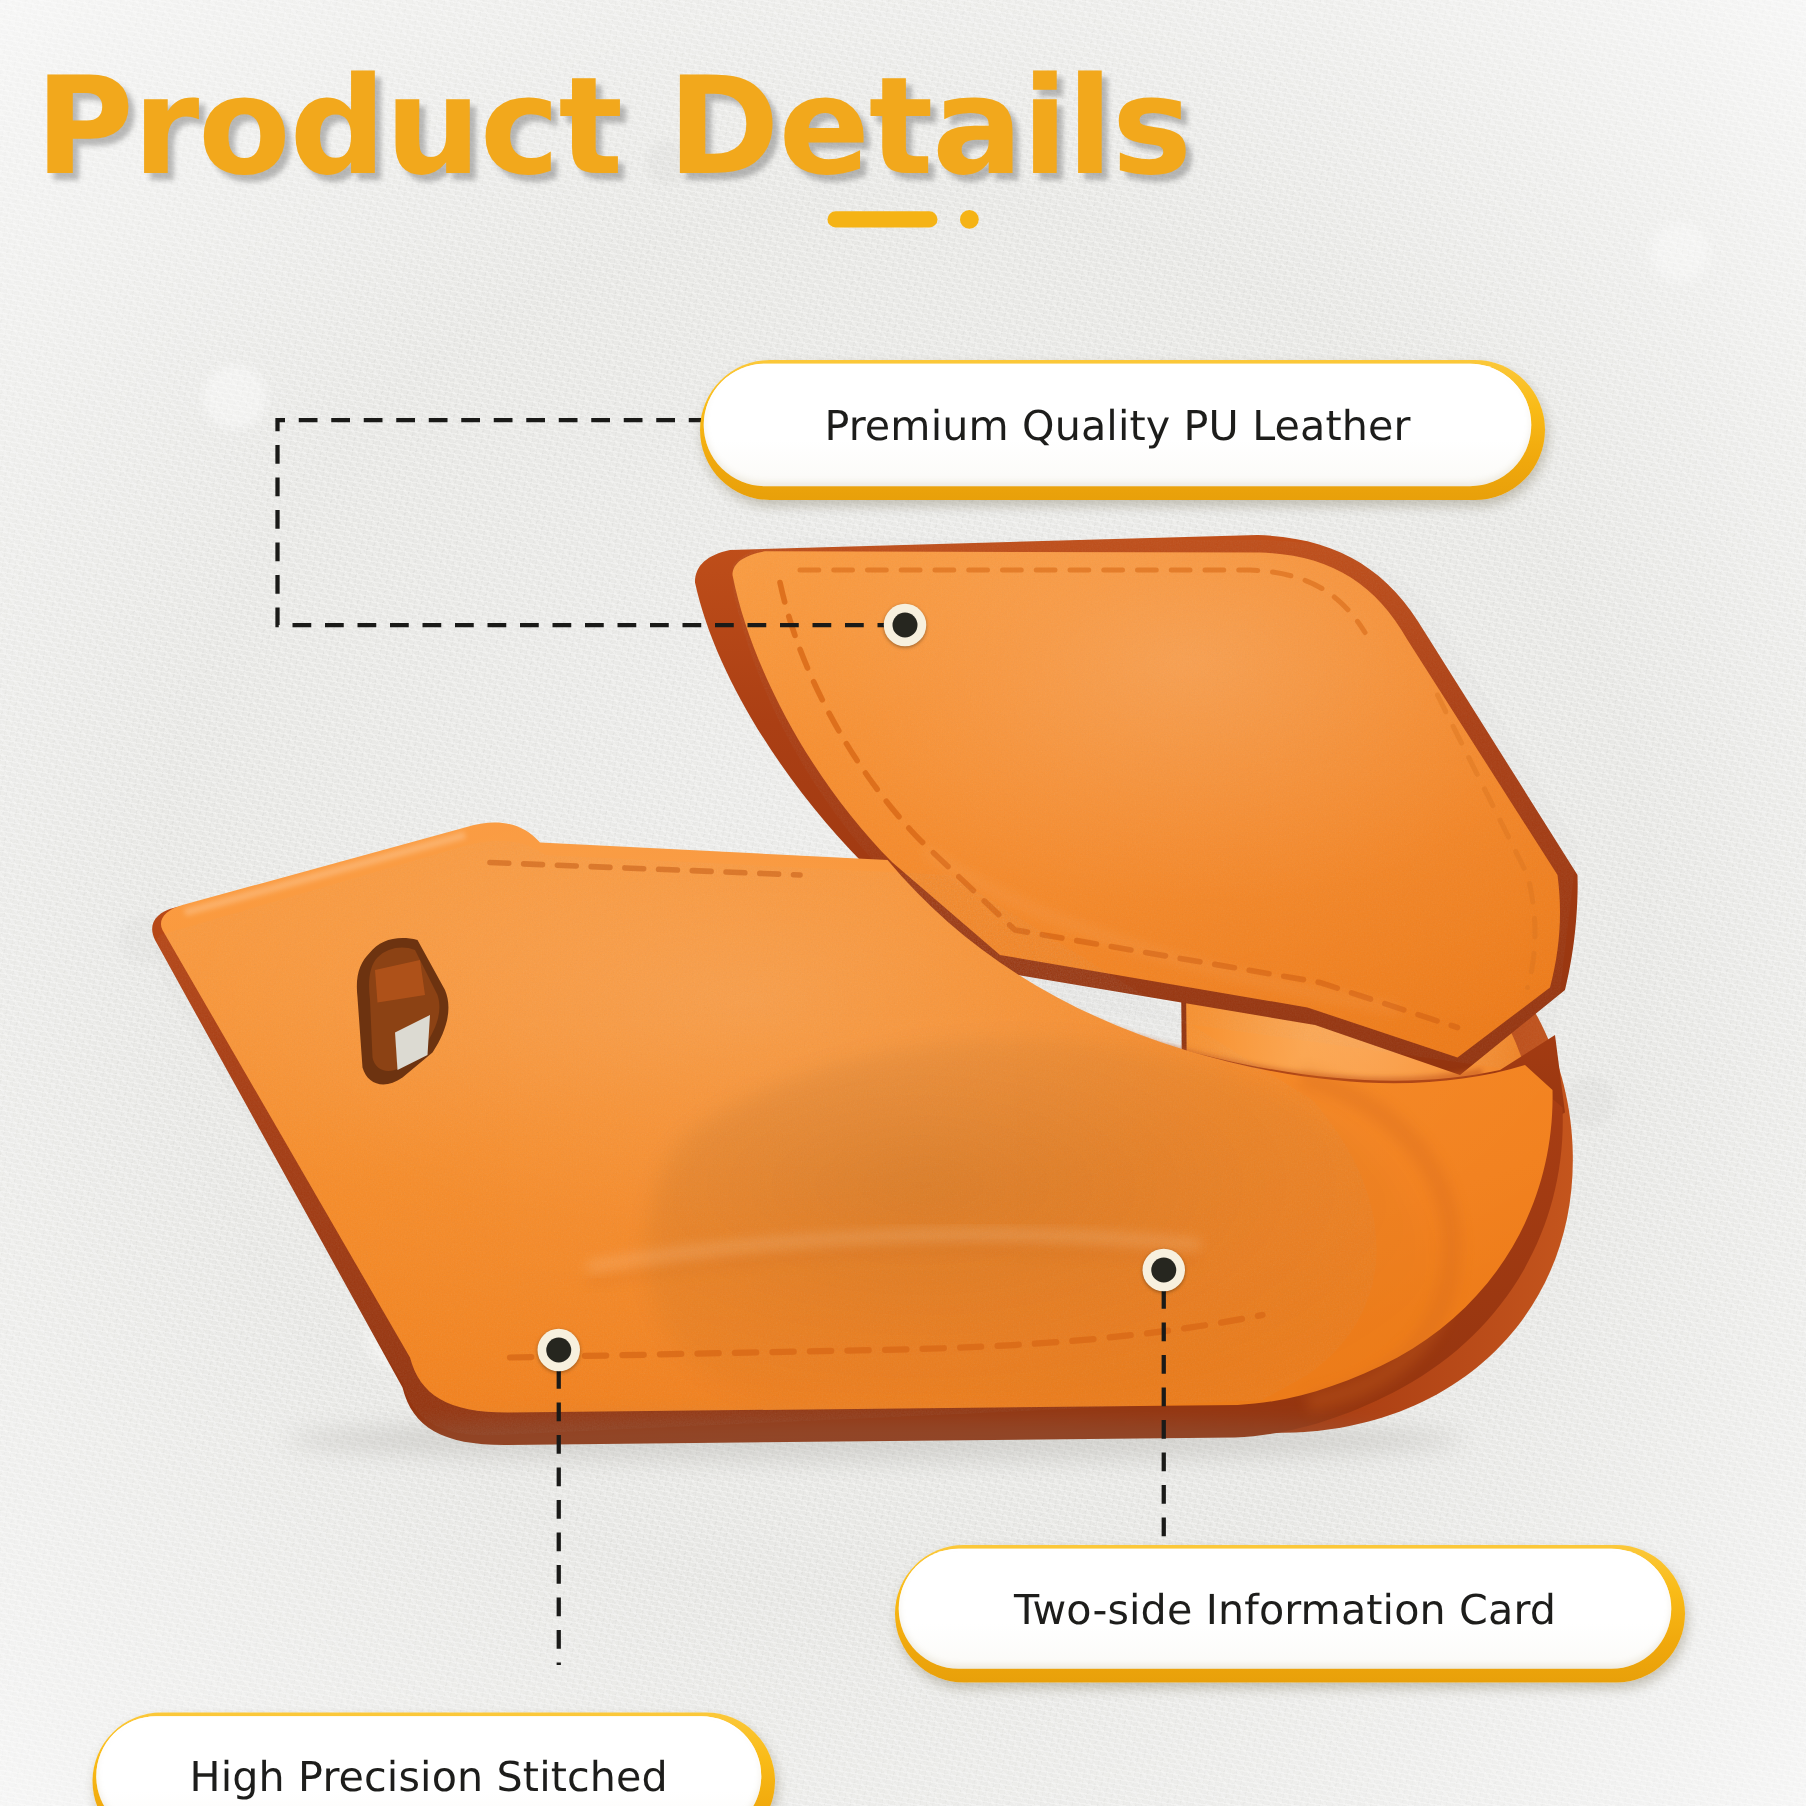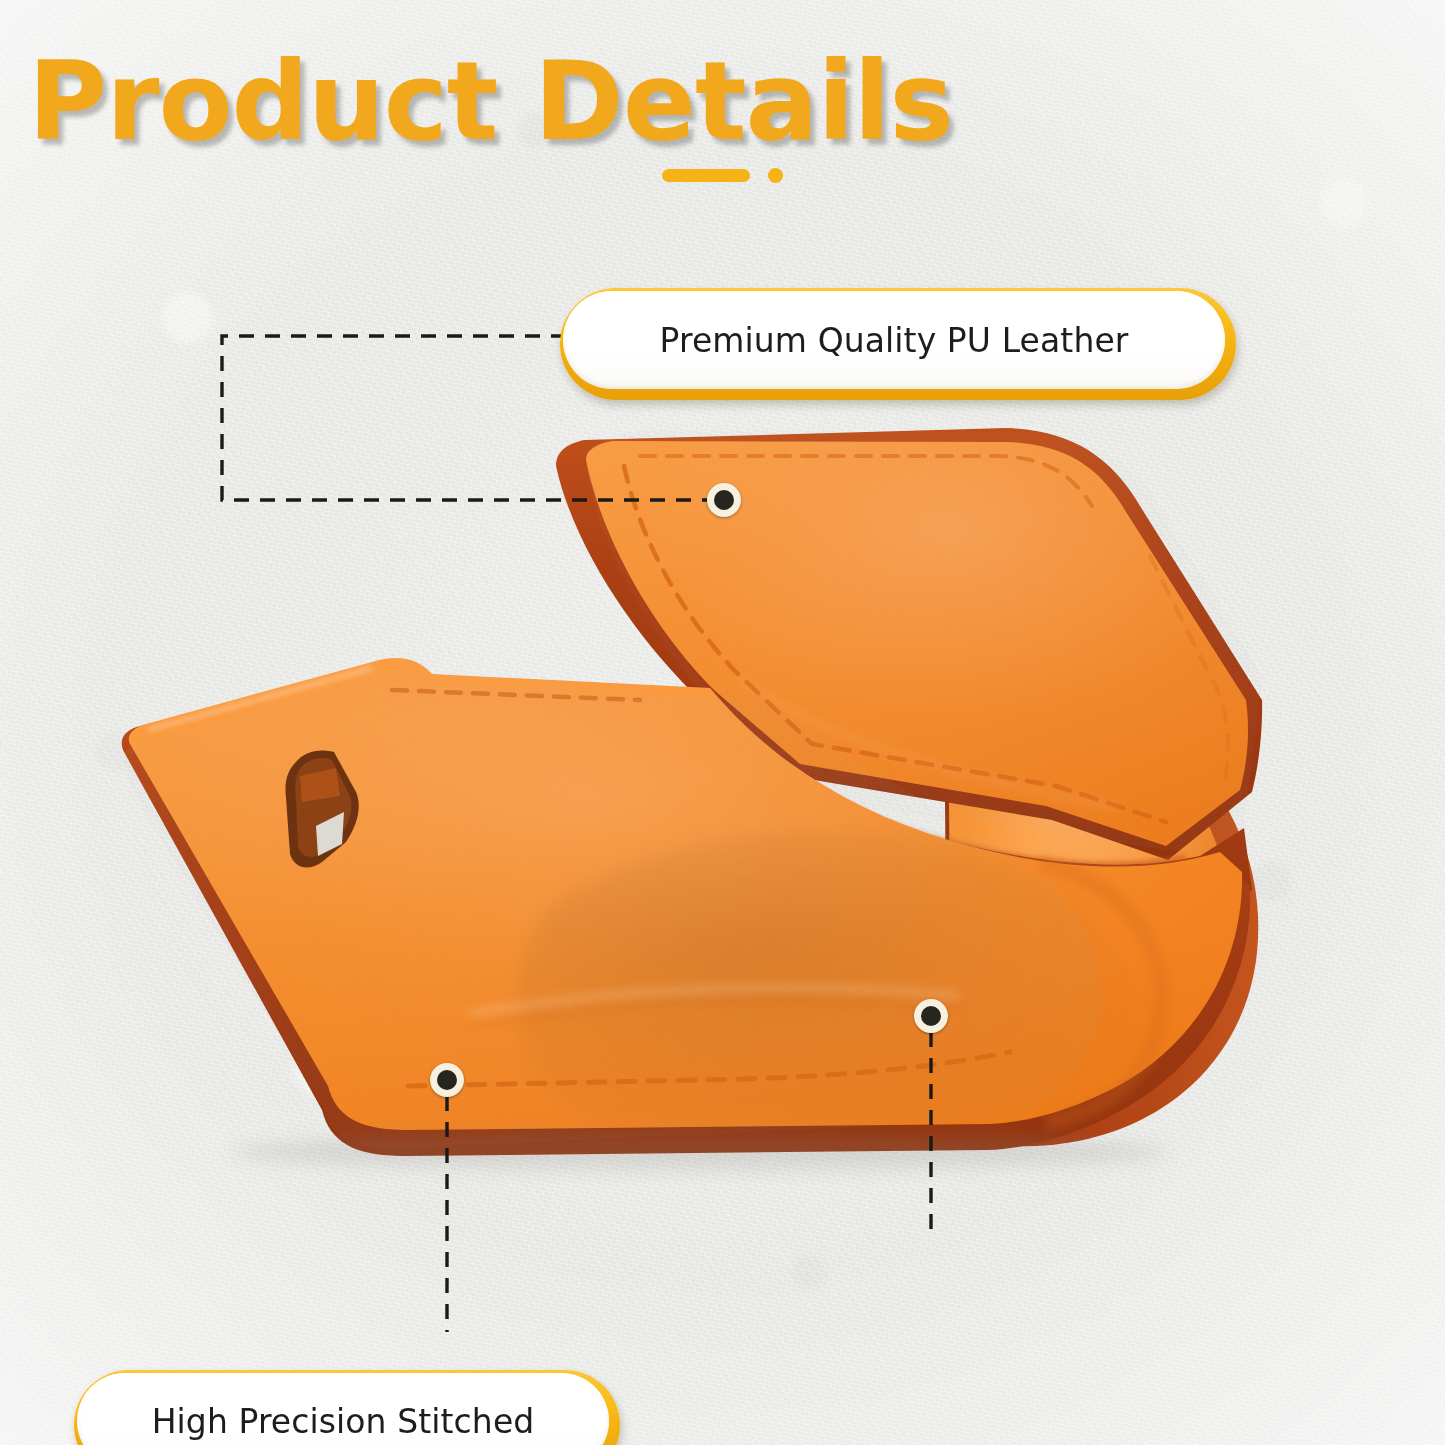--- a/index.html
+++ b/index.html
@@ -521,20 +521,25 @@
   <div class="marker" id="marker-top"></div>
   <div class="marker" id="marker-card"></div>
   <div class="marker" id="marker-stitch"></div>
 
   <div class="pill" id="pill-premium">
     <div class="pill-inner">
       <span class="pill-text">Premium Quality PU Leather</span>
     </div>
   </div>
 
+  <div class="pill" id="pill-twoside">
+    <div class="pill-inner">
+      <span class="pill-text">Two-side Information Card</span>
+    </div>
+  </div>
 
   <div class="pill" id="pill-stitched">
     <div class="pill-inner">
       <span class="pill-text">High Precision Stitched</span>
     </div>
   </div>
 
 </div>
 
 </body></html>

